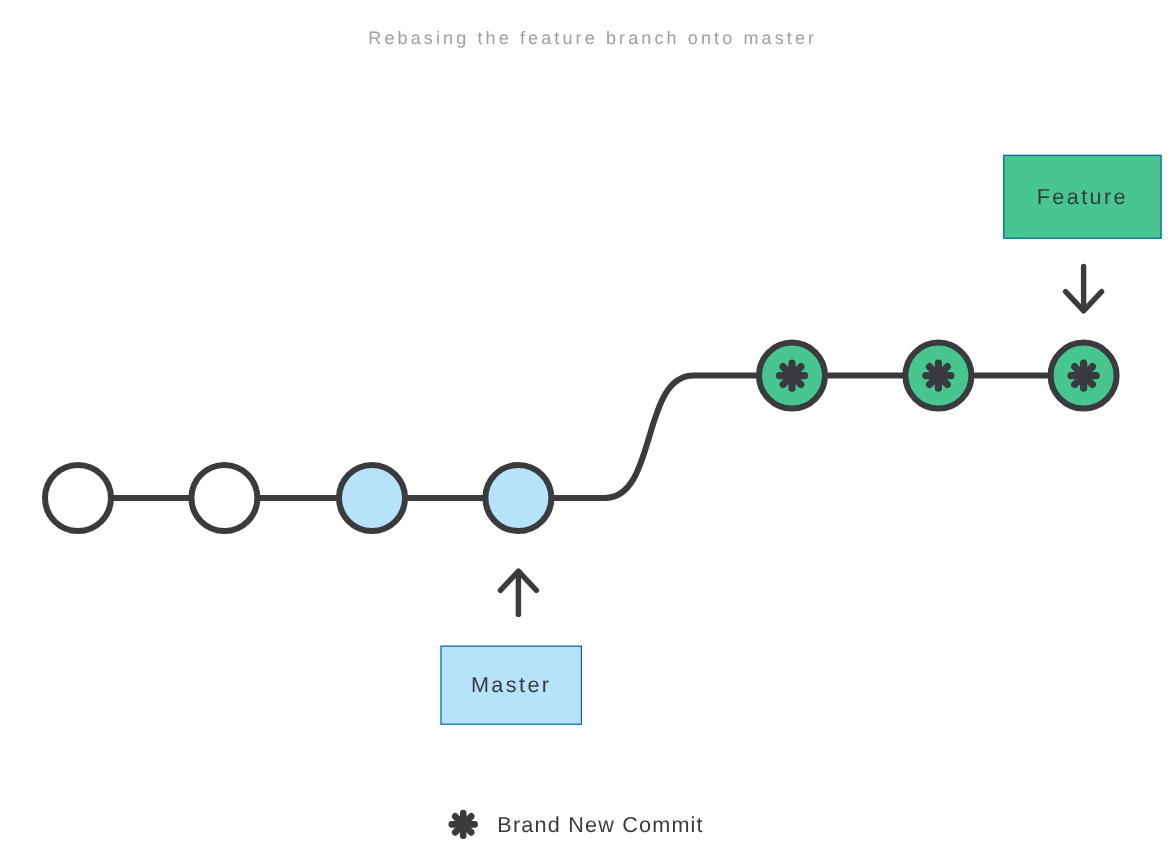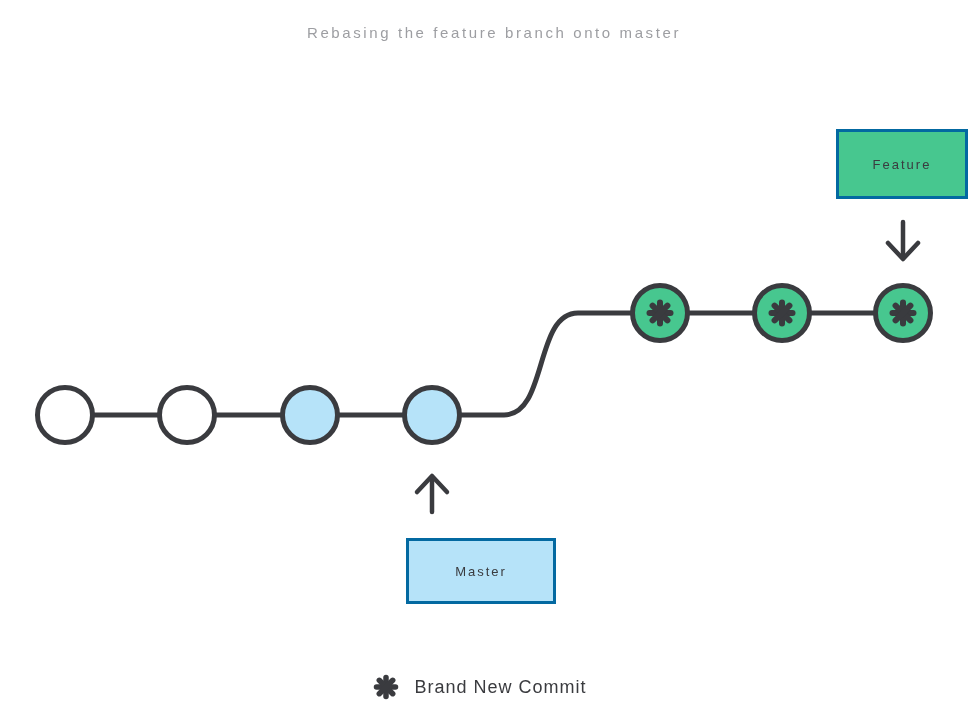--- a/index.html
+++ b/index.html
@@ -16,26 +16,26 @@
     padding-left:12px;
     font-size:15px;
     font-weight:500;
     letter-spacing:2.6px;
     color:#9d9ea2;
   }
   .svg-layer{position:absolute;top:0;left:0;width:976px;height:702px;}
   .branch-box{
     position:absolute;
     box-sizing:border-box;
-    border:3px solid #0369a1;
+    border:1px solid #0369a1;
     display:flex;align-items:center;justify-content:center;
-    font-size:13px;font-weight:500;letter-spacing:2px;color:#3a3b3f;
+    font-size:18px;font-weight:500;letter-spacing:2px;color:#3a3b3f;
   }
   .feature-box{left:836px;top:129px;width:132px;height:70px;background:#47c78f;}
-  .master-box{left:367px;top:538px;width:150px;height:66px;background:#b6e3f9;margin-left:39px;}
+  .master-box{left:367px;top:538px;width:118px;height:66px;background:#b6e3f9;}
   .legend{
     position:absolute;top:674px;left:0;right:0;
     display:flex;align-items:center;justify-content:center;
     gap:15px;
     padding-right:16px;
   }
   .legend-label{
     font-size:18px;font-weight:500;letter-spacing:1px;color:#3a3b3f;
   }
 </style>

